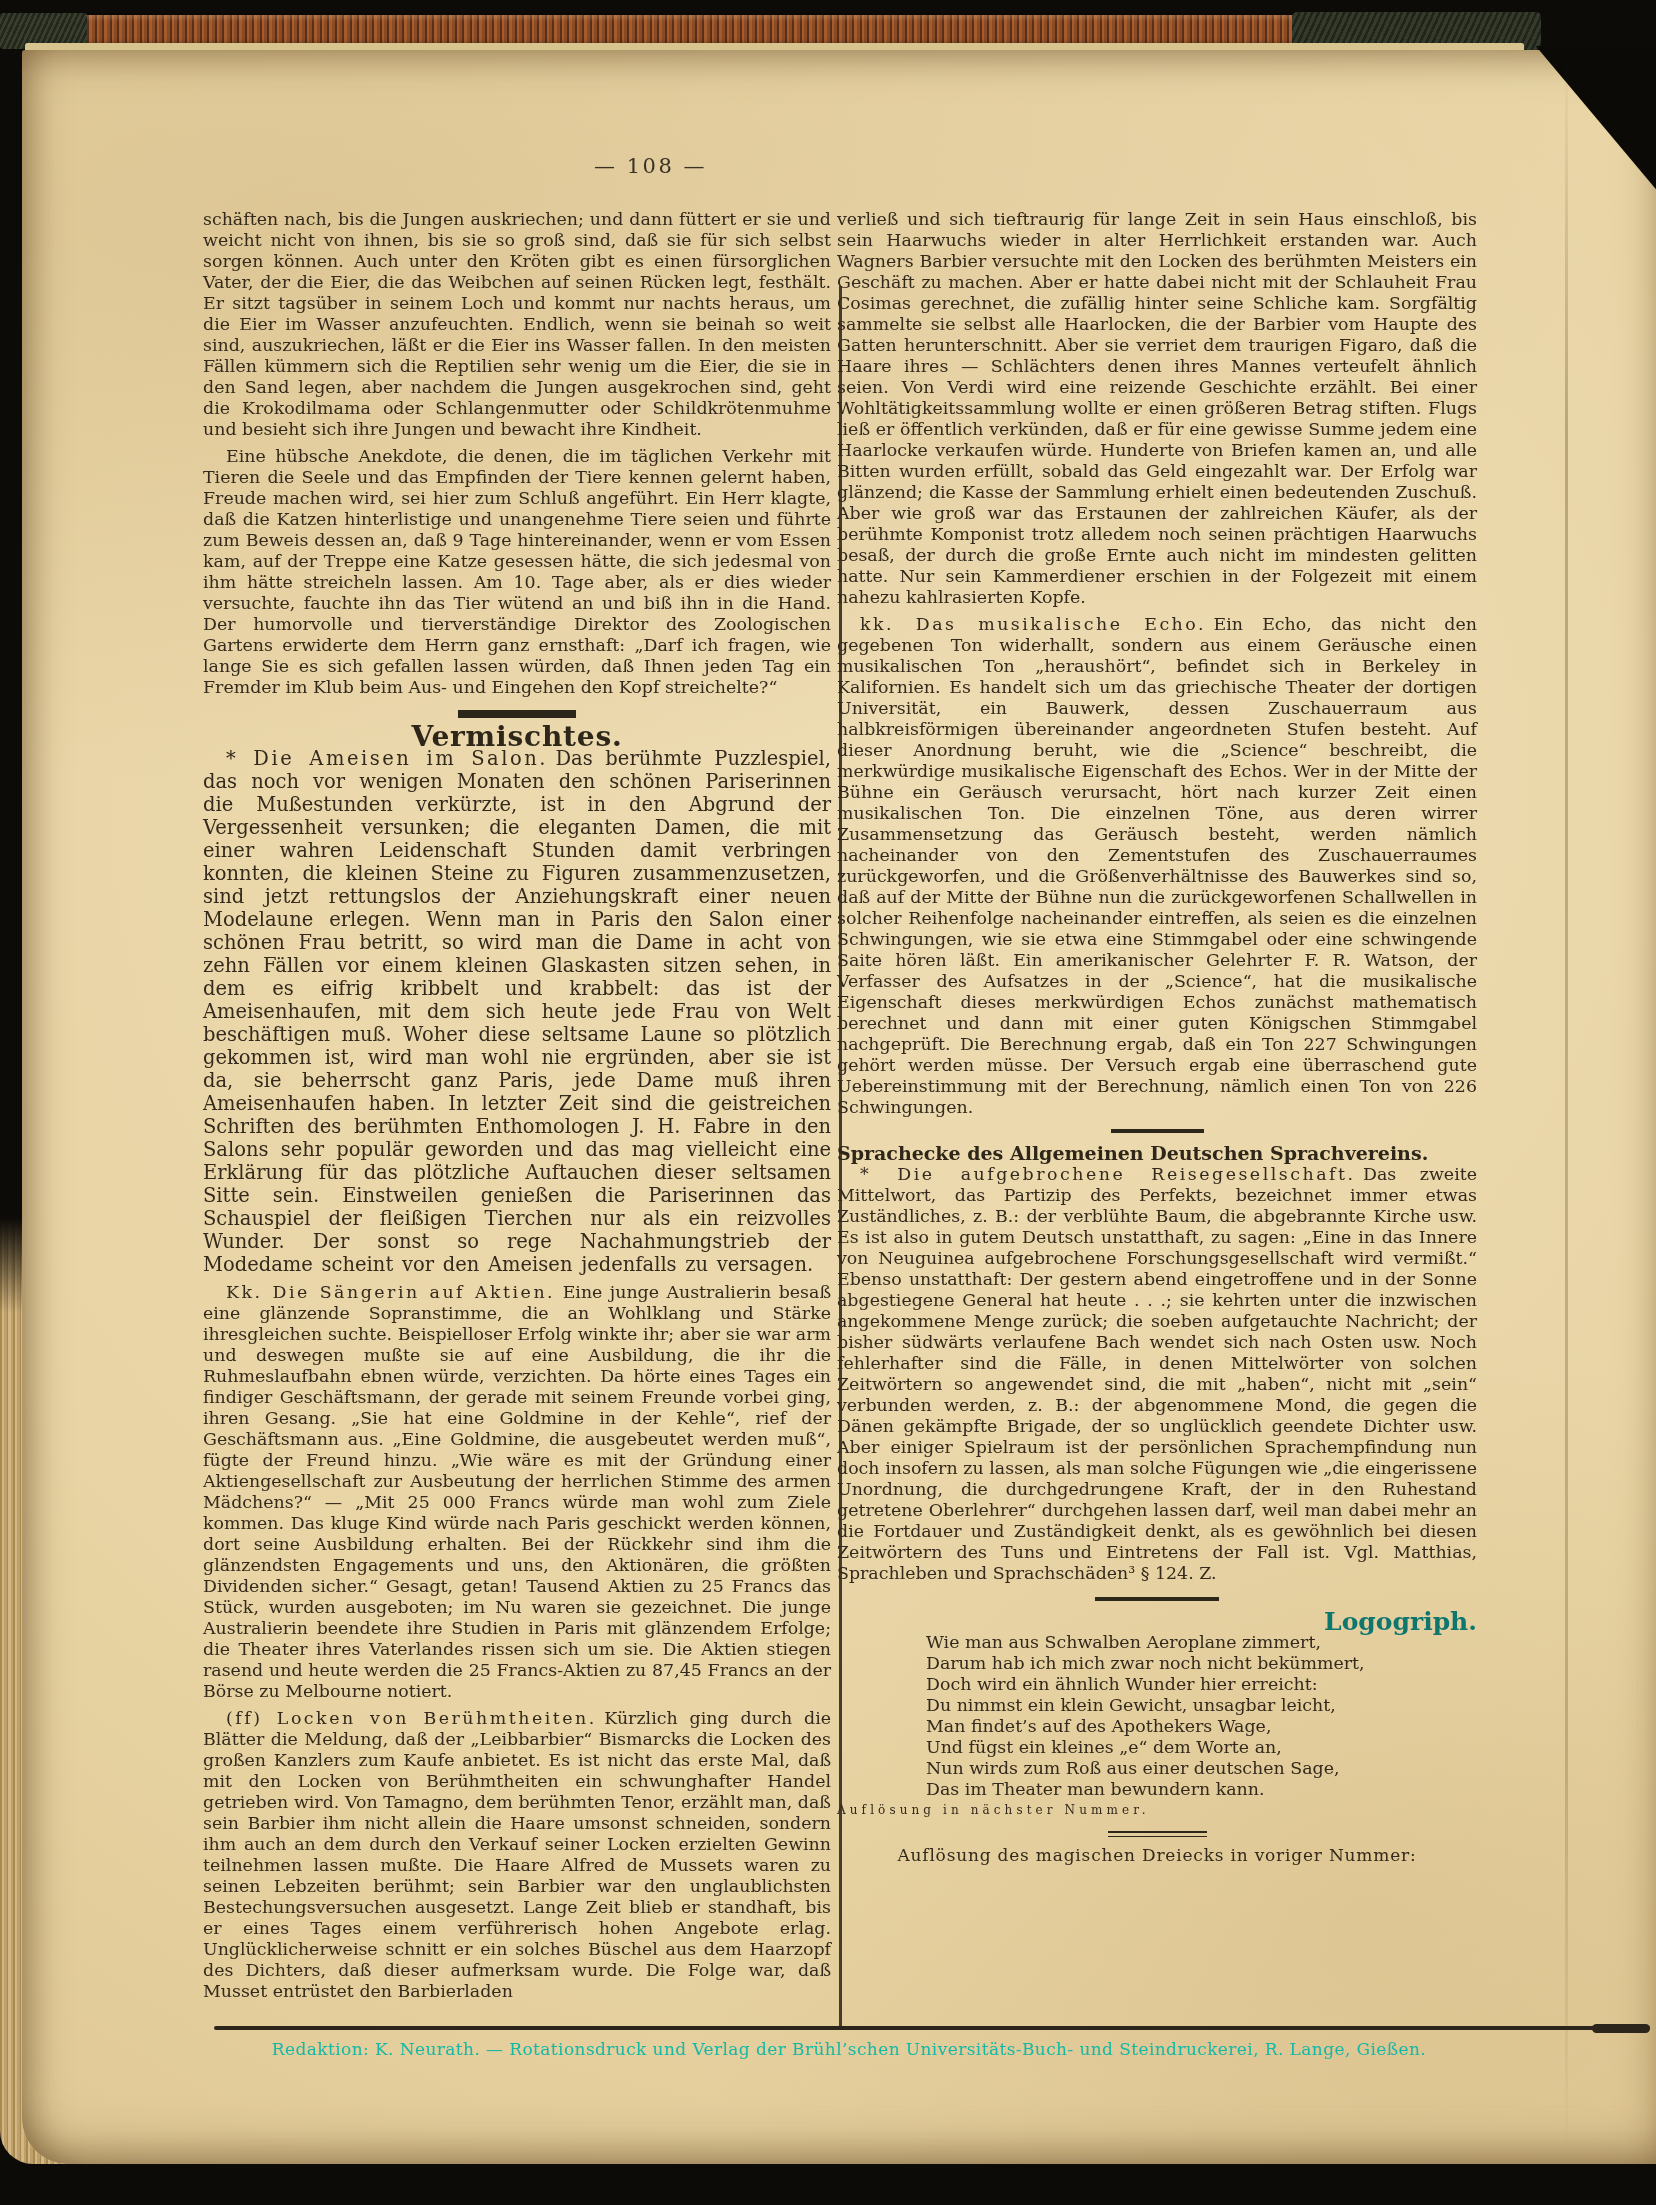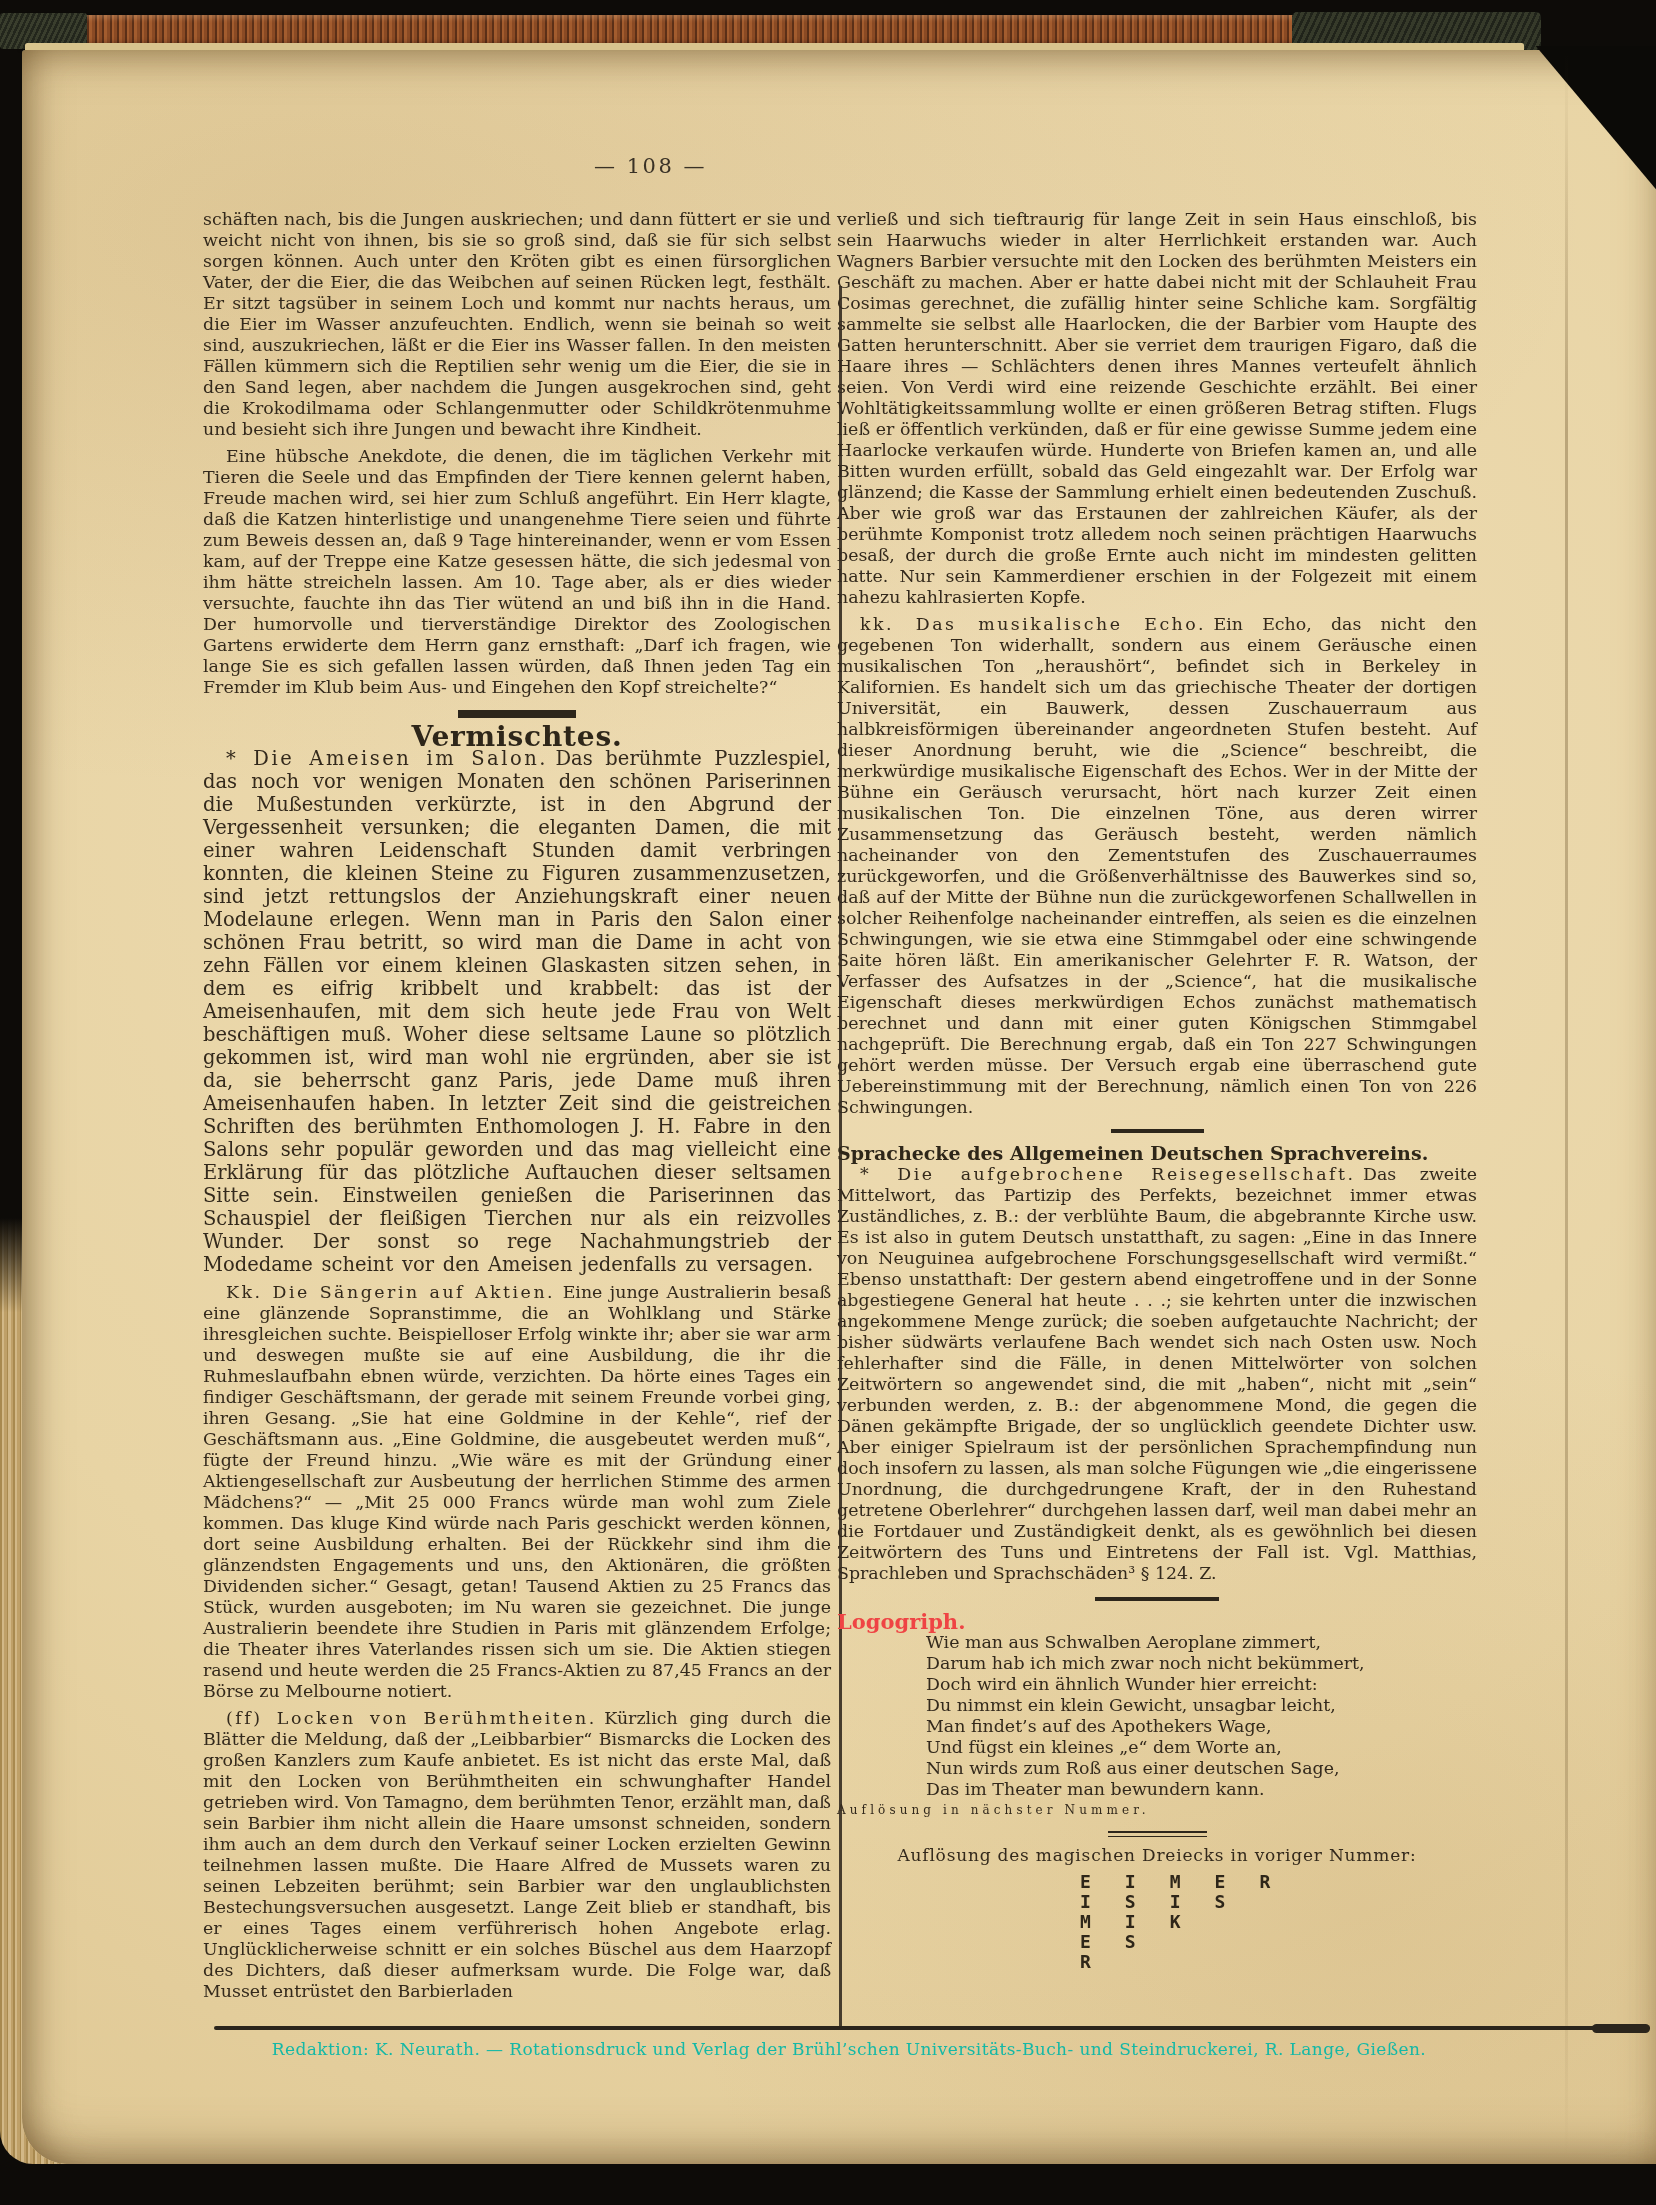--- a/index.html
+++ b/index.html
@@ -79,21 +79,21 @@
     text-align:center;font-size:28px;font-weight:bold;margin:3.3px 0 13.3px 0;
     letter-spacing:0.8px;text-indent:0;color:#2e2619;
   }
   .feuilleton{font-size:19.5px;line-height:23px;word-spacing:2.5px;}
   .rule-short{width:93px;height:3.3px;background:#2d261b;margin:11.6px auto 10px auto;}
   .rule-short2{width:124px;height:4.1px;background:#2d261b;margin:13.3px auto 10px auto;}
   .h-sprachecke{
     text-align:left;font-size:19px;font-weight:bold;margin:1.7px 0 10px 0;color:#2e2619;text-indent:0;
   }
   .h-logogriph{
-    text-align:left;font-size:21px;font-weight:bold;margin:3.3px 0 11.6px 0;color:#ef4444;text-indent:0;
+    text-align:right;font-size:25px;font-weight:bold;margin:3.3px 0 11.6px 0;color:#0f766e;text-indent:0;
   }
   .poem{margin-left:89px;}
   .poem-line{font-size:17.4px;line-height:21px;text-align:left;}
   .solution-note{text-align:left;letter-spacing:4.1px;margin-top:10.8px;font-size:12px;}
   .double-rule{
     width:99px;height:2.5px;margin:10px auto 8.3px auto;
     border-top:2.5px solid #2d261b;border-bottom:1.7px solid #2d261b;
   }
   .triangle-title{text-align:center;font-size:17px;margin-top:6.6px;letter-spacing:0.8px;}
   .triangle{margin:6.6px 0 0 243px;font-family:"DejaVu Sans Mono", monospace;}
@@ -167,24 +167,17 @@
     <div class="poem-line">Nun wirds zum Roß aus einer deutschen Sage,</div>
     <div class="poem-line">Das im Theater man bewundern kann.</div>
   </div>
 
   <p class="solution-note">Auflösung in nächster Nummer.</p>
 
   <div class="double-rule"></div>
 
   <p class="triangle-title">Auflösung des magischen Dreiecks in voriger Nummer:</p>
 
-  <div class="triangle">
-    <div class="triangle-row">E I M E R</div>
-    <div class="triangle-row">I S I S</div>
-    <div class="triangle-row">M I K</div>
-    <div class="triangle-row">E S</div>
-    <div class="triangle-row">R</div>
-  </div>
 </div>
 
 <div class="footer-rule"></div>
 <div class="footer-text">Redaktion: K. Neurath. — Rotationsdruck und Verlag der Brühl’schen Universitäts-Buch- und Steindruckerei, R. Lange, Gießen.</div>
 
 
 </body></html>

